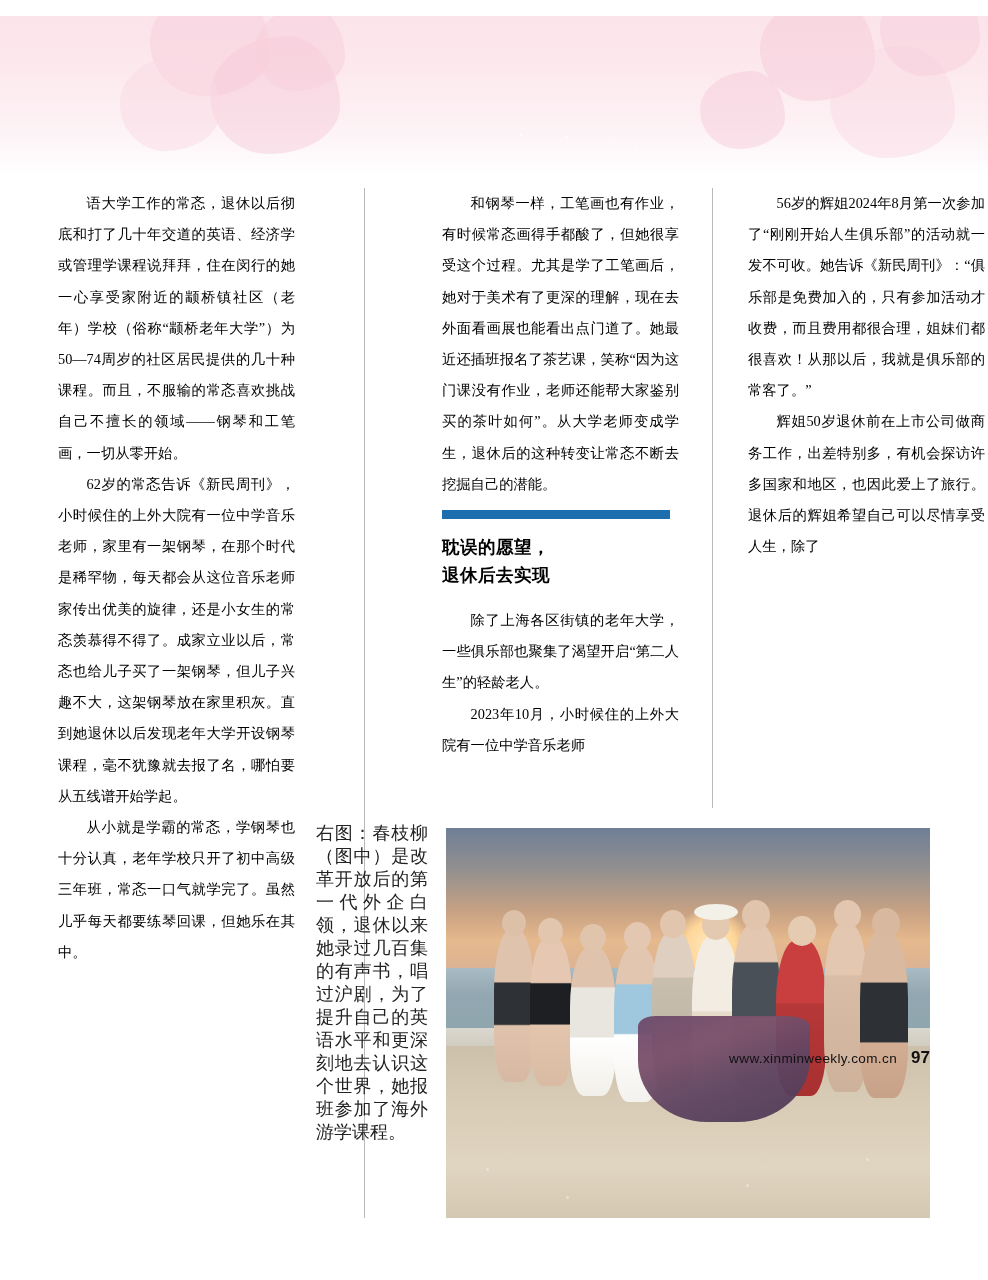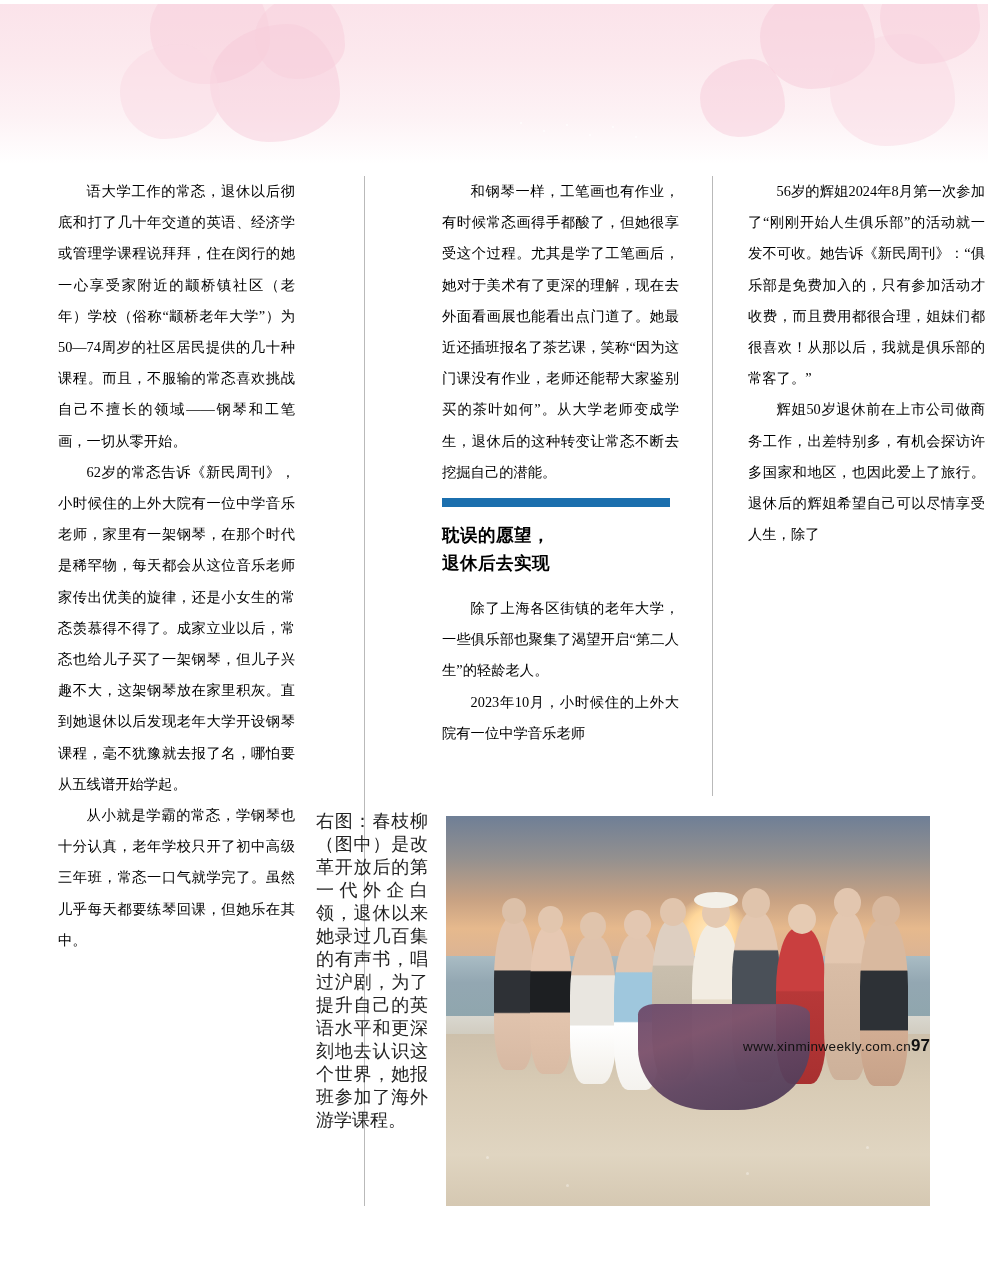--- a/index.html
+++ b/index.html
@@ -35,21 +35,21 @@
     position: absolute;
     width: 2px; height: 2px;
     background: #ffffff;
     border-radius: 50%;
     opacity: .8;
   }
 
   
   .page {
     position: absolute;
-    left: 0; top: 4px;
+    left: 0; top: 16px;
     width: 988px;
     height: 1092px;
   }
 
   .columns {
     position: absolute;
     left: 58px;
     top: 172px;
     width: 872px;
     height: 1030px;
@@ -155,20 +155,21 @@
   }
   .head { position:absolute; border-radius:50%; }
 
   
   .footer {
     position: absolute;
     right: 58px;
     bottom: 40px;
     display: flex;
     align-items: baseline;
+    gap: 14px;
   }
   .site {
     font-family: "Liberation Sans", sans-serif;
     font-size: 13.5px;
     color: #111111;
     letter-spacing: .4px;
   }
   .pageno {
     font-family: "Liberation Sans", sans-serif;
     font-size: 17px;

